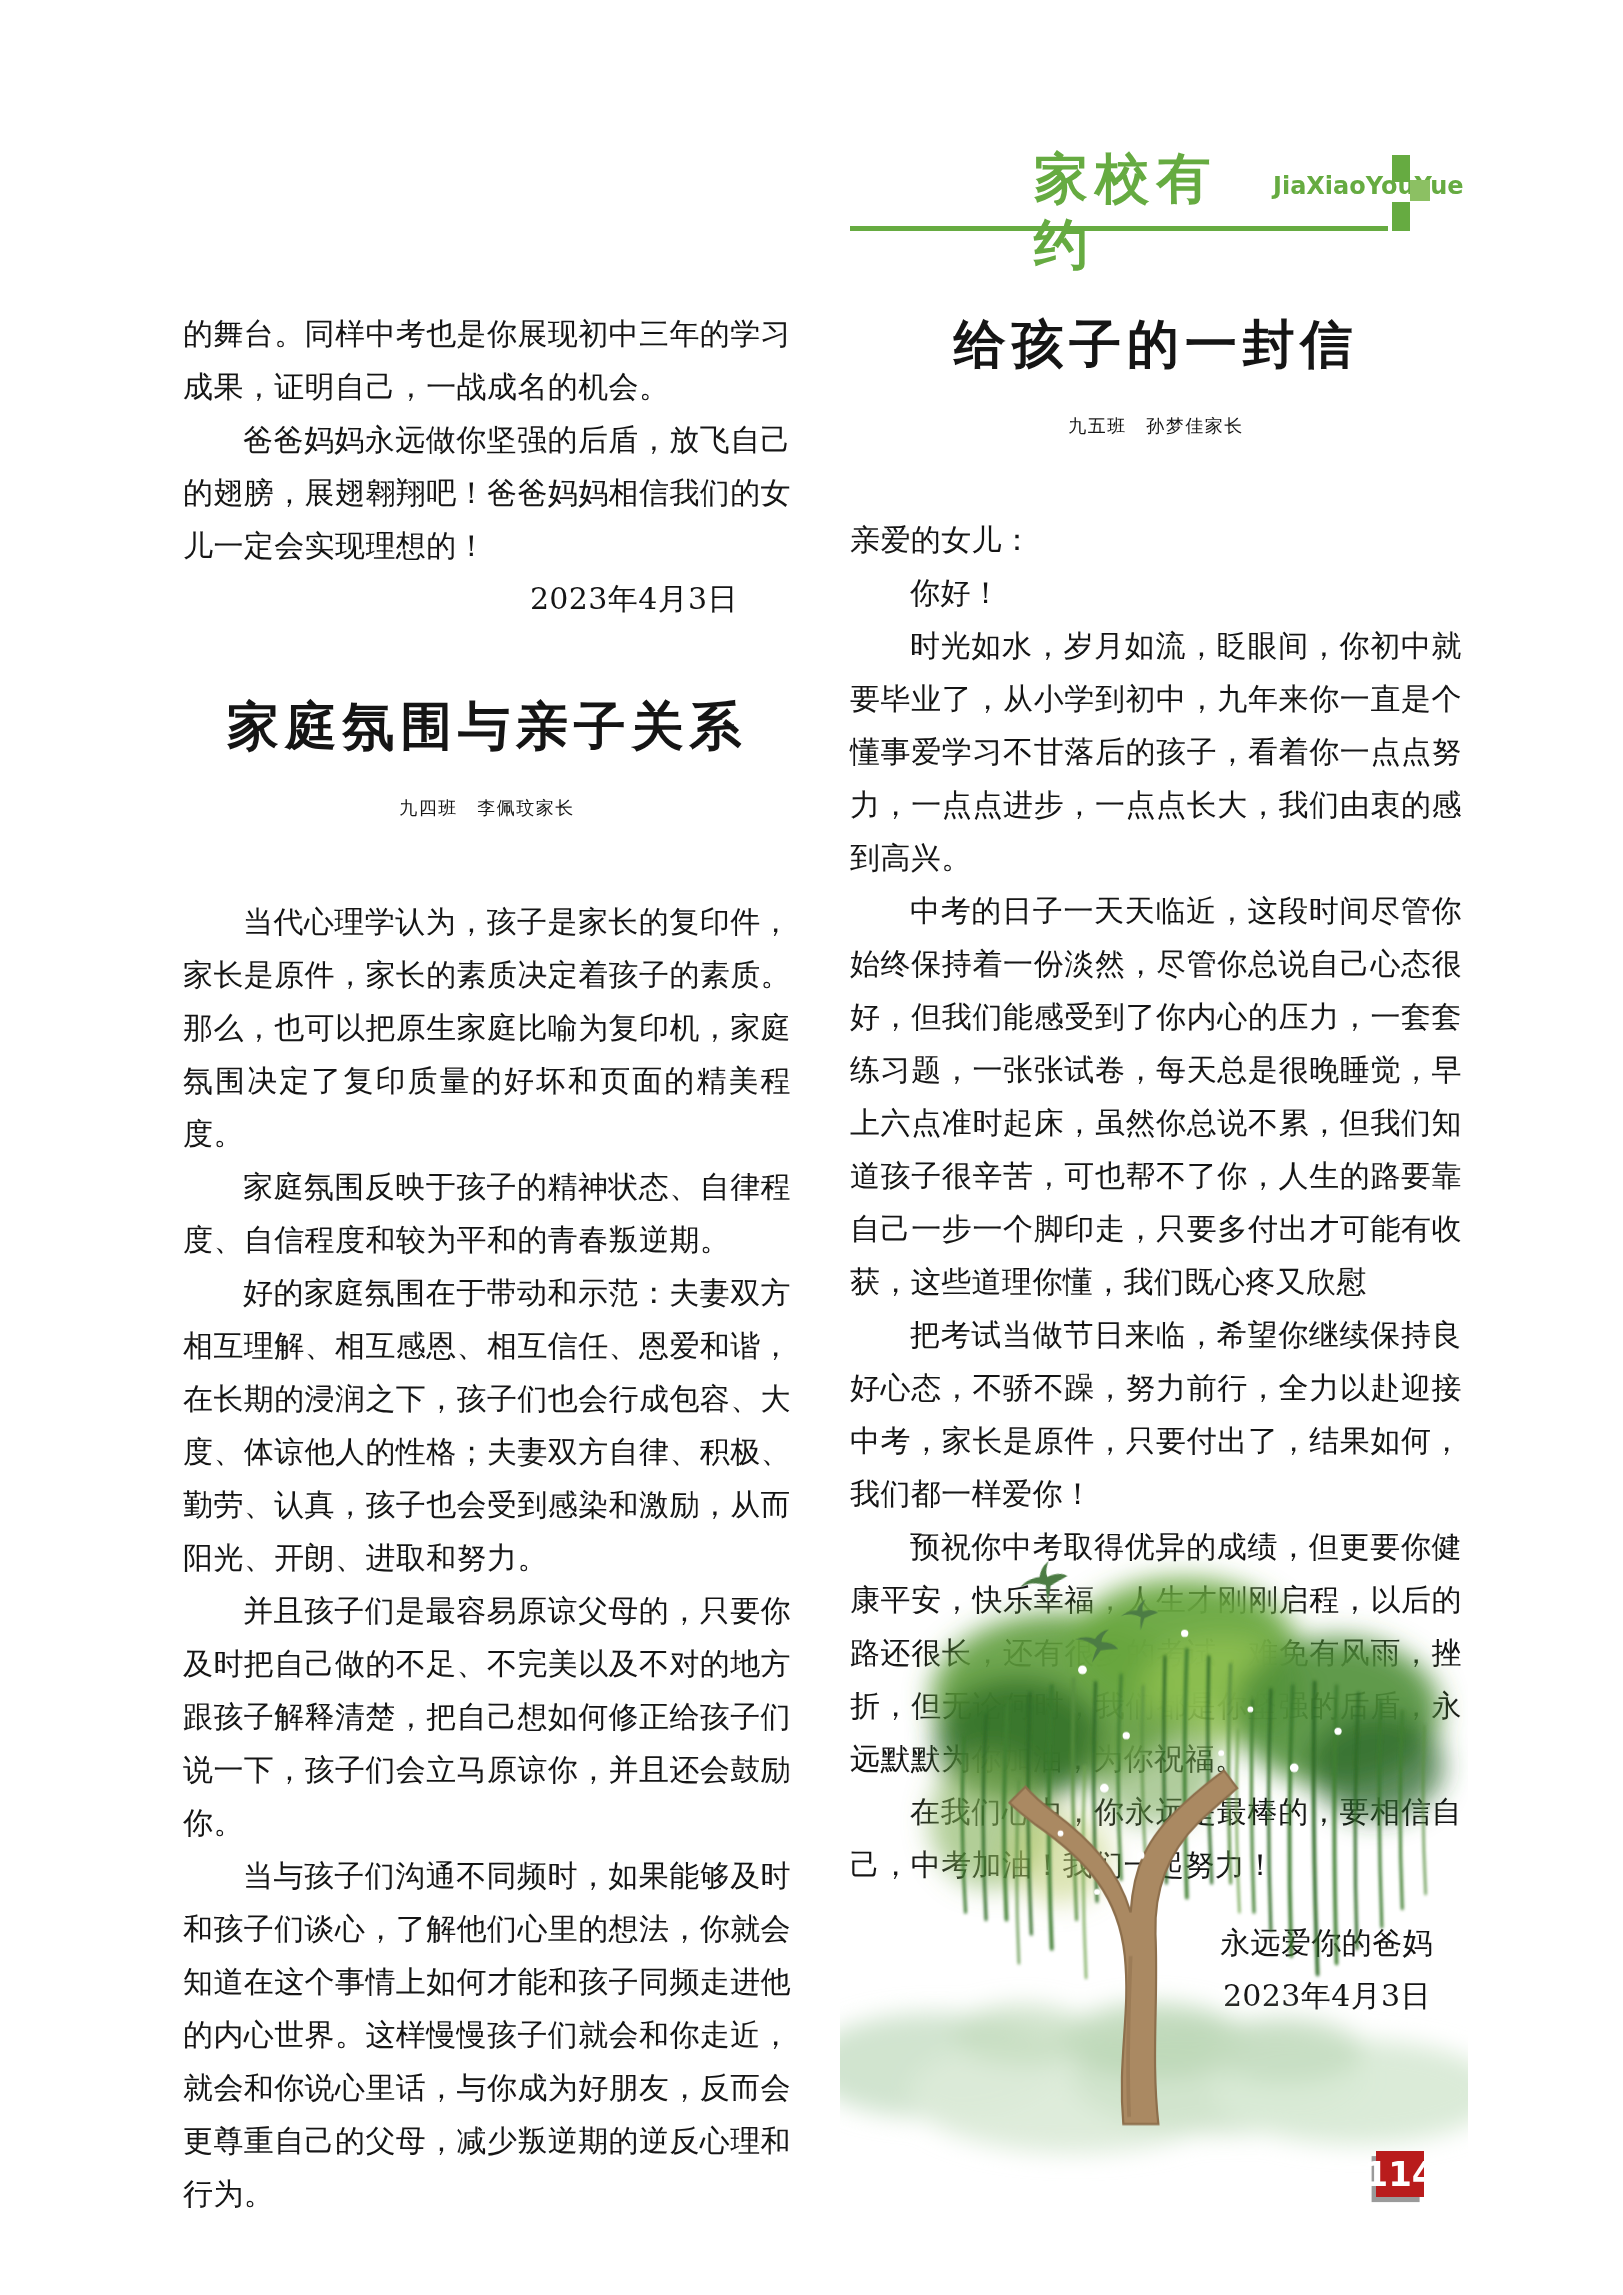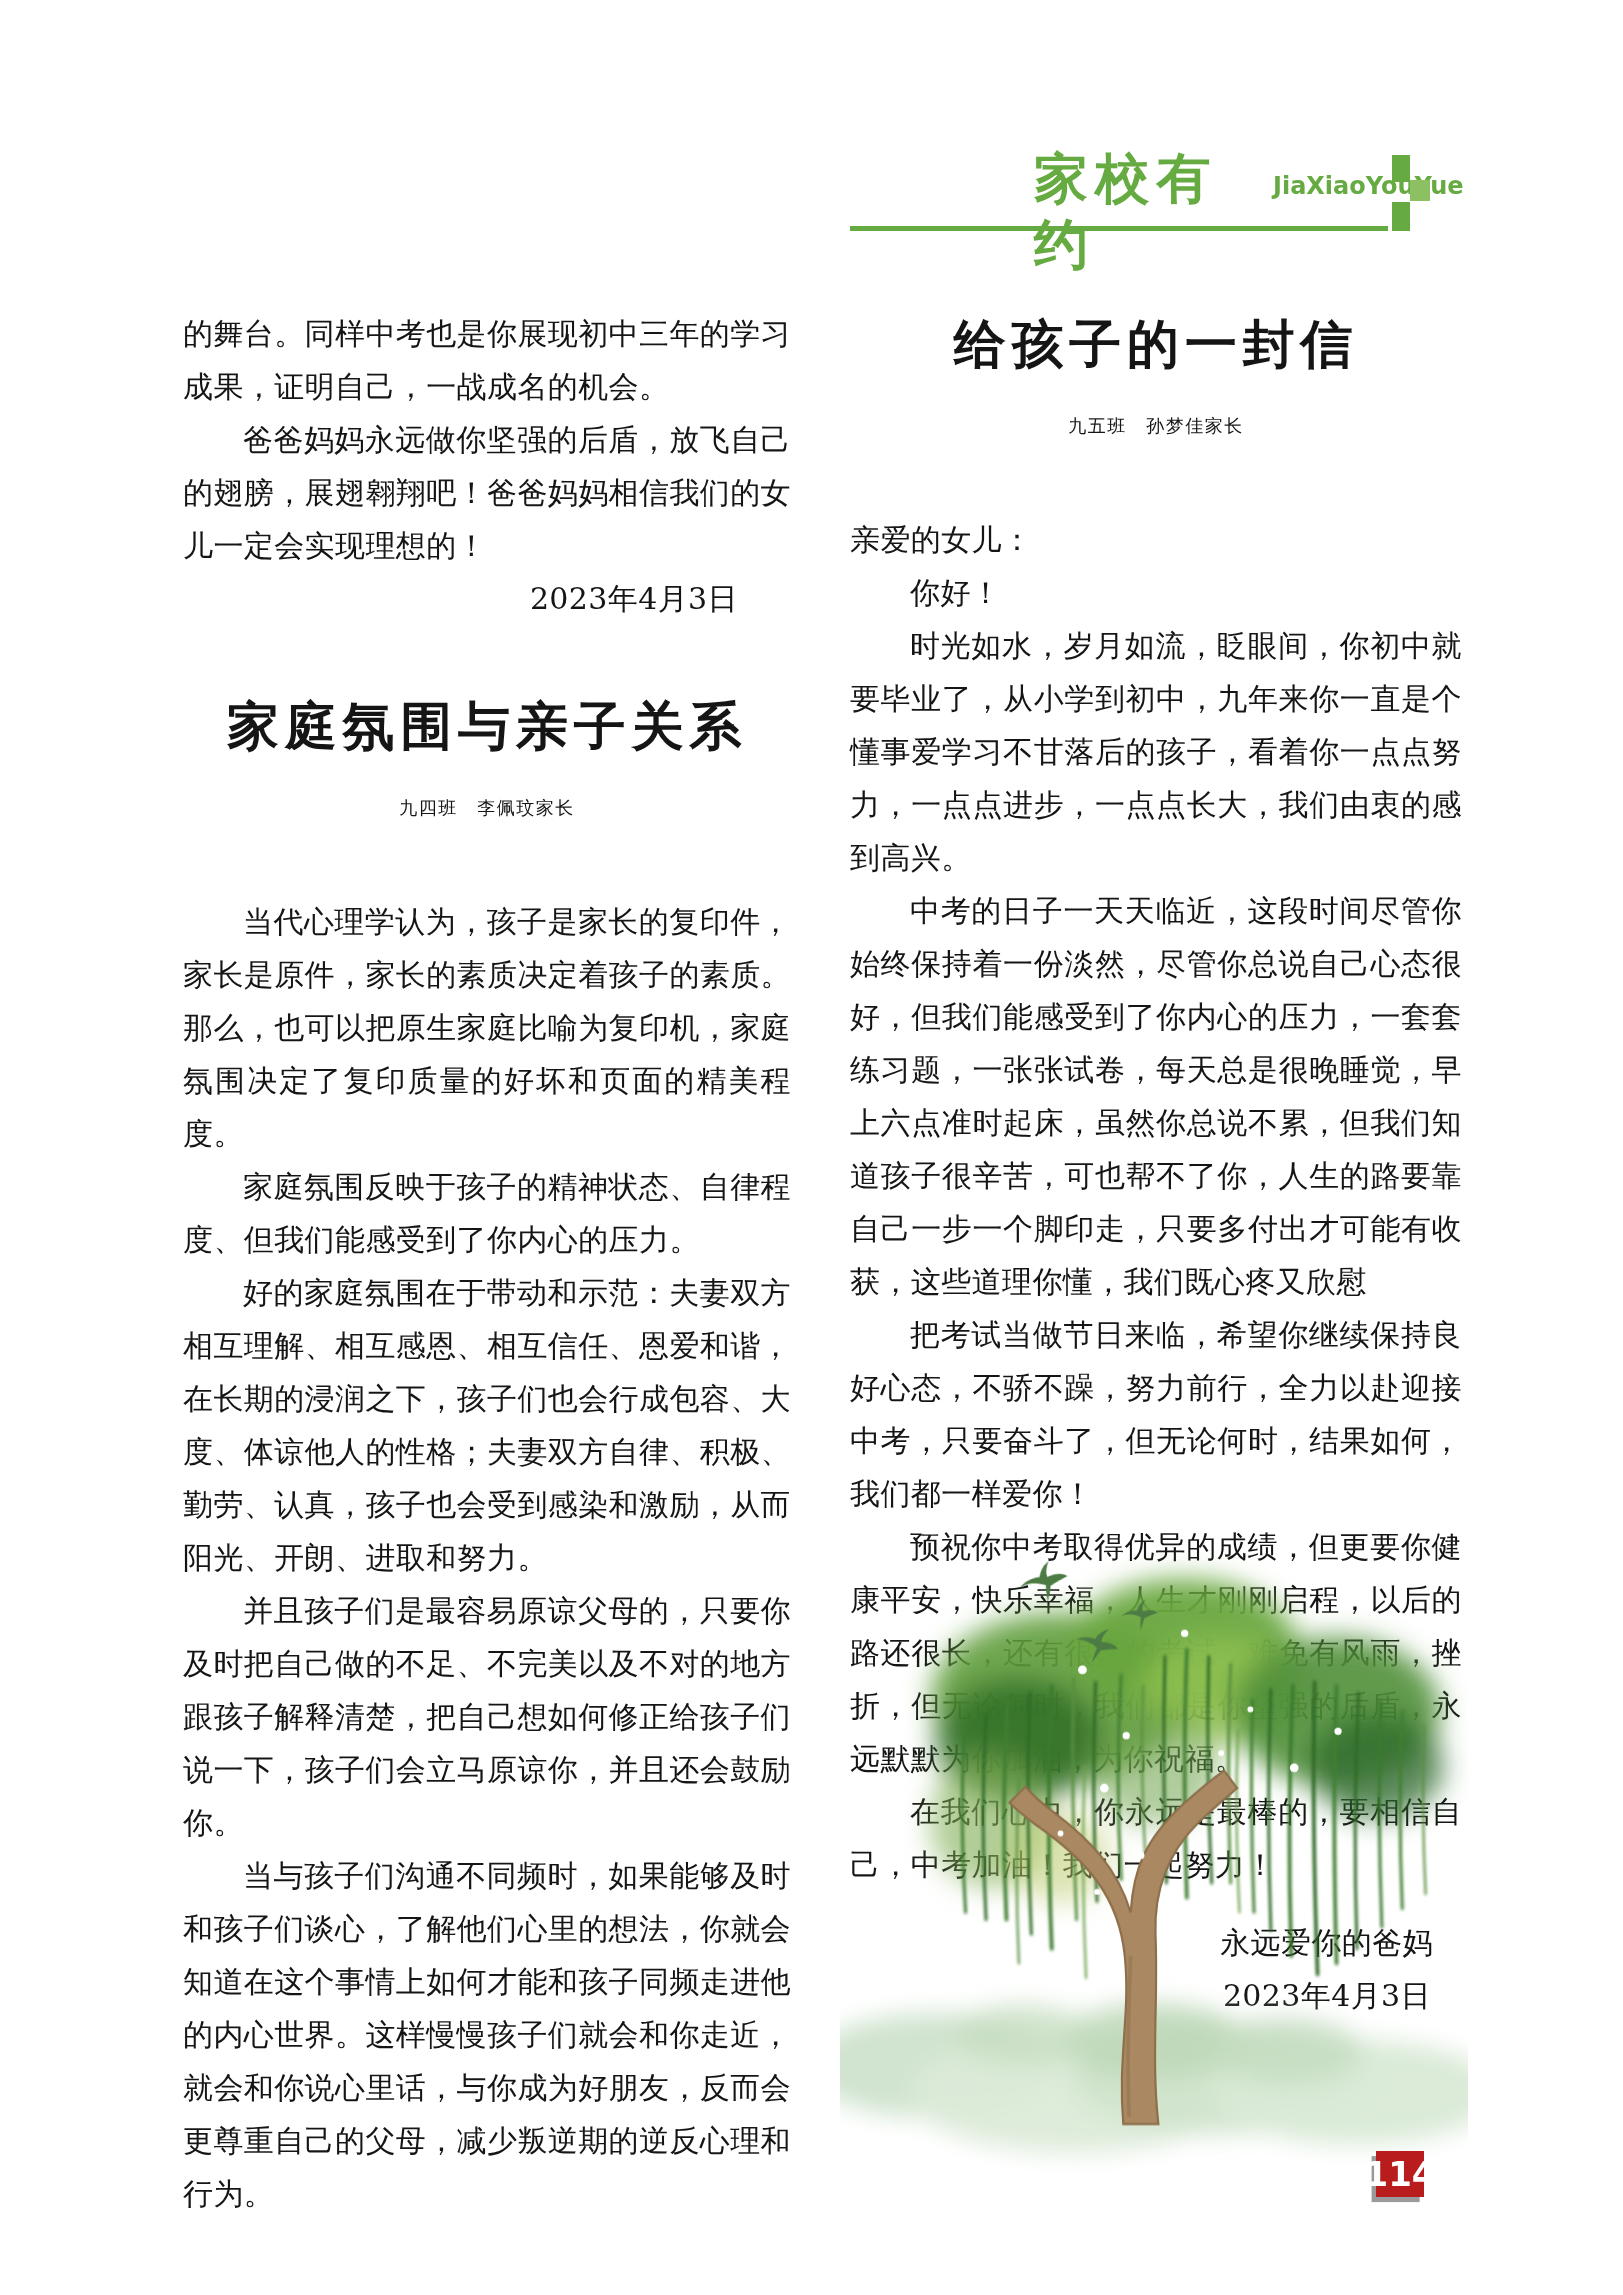--- a/index.html
+++ b/index.html
@@ -67,36 +67,36 @@
     <div class="paras no-indent-first">
         <p>的舞台。同样中考也是你展现初中三年的学习成果，证明自己，一战成名的机会。</p>
         <p>爸爸妈妈永远做你坚强的后盾，放飞自己的翅膀，展翅翱翔吧！爸爸妈妈相信我们的女儿一定会实现理想的！</p>
       </div>
     <p class="sig l2">2023年4月3日</p>
 
     <h2 class="art-title gap-title">家庭氛围与亲子关系</h2>
     <p class="byline gap-byline">九四班　李佩玟家长</p>
     <div class="paras gap-body">
         <p>当代心理学认为，孩子是家长的复印件，家长是原件，家长的素质决定着孩子的素质。那么，也可以把原生家庭比喻为复印机，家庭氛围决定了复印质量的好坏和页面的精美程度。</p>
-        <p>家庭氛围反映于孩子的精神状态、自律程度、但我们能感受到了你内心的压力。</p>
+        <p>家庭氛围反映于孩子的精神状态、自律程度、自信程度和较为平和的青春叛逆期。</p>
         <p>好的家庭氛围在于带动和示范：夫妻双方相互理解、相互感恩、相互信任、恩爱和谐，在长期的浸润之下，孩子们也会行成包容、大度、体谅他人的性格；夫妻双方自律、积极、勤劳、认真，孩子也会受到感染和激励，从而阳光、开朗、进取和努力。</p>
         <p>并且孩子们是最容易原谅父母的，只要你及时把自己做的不足、不完美以及不对的地方跟孩子解释清楚，把自己想如何修正给孩子们说一下，孩子们会立马原谅你，并且还会鼓励你。</p>
         <p>当与孩子们沟通不同频时，如果能够及时和孩子们谈心，了解他们心里的想法，你就会知道在这个事情上如何才能和孩子同频走进他的内心世界。这样慢慢孩子们就会和你走近，就会和你说心里话，与你成为好朋友，反而会更尊重自己的父母，减少叛逆期的逆反心理和行为。</p>
       </div>
   </section>
 
   <section class="col right">
     <h2 class="art-title">给孩子的一封信</h2>
     <p class="byline gap-byline">九五班　孙梦佳家长</p>
     <p class="salutation gap-body">亲爱的女儿：</p>
     <div class="paras">
         <p>你好！</p>
         <p>时光如水，岁月如流，眨眼间，你初中就要毕业了，从小学到初中，九年来你一直是个懂事爱学习不甘落后的孩子，看着你一点点努力，一点点进步，一点点长大，我们由衷的感到高兴。</p>
         <p>中考的日子一天天临近，这段时间尽管你始终保持着一份淡然，尽管你总说自己心态很好，但我们能感受到了你内心的压力，一套套练习题，一张张试卷，每天总是很晚睡觉，早上六点准时起床，虽然你总说不累，但我们知道孩子很辛苦，可也帮不了你，人生的路要靠自己一步一个脚印走，只要多付出才可能有收获，这些道理你懂，我们既心疼又欣慰</p>
-        <p>把考试当做节日来临，希望你继续保持良好心态，不骄不躁，努力前行，全力以赴迎接中考，只要奋斗了，但无论何时，结果如何，我们都一样爱你！</p>
+        <p>把考试当做节日来临，希望你继续保持良好心态，不骄不躁，努力前行，全力以赴迎接中考，家长是原件，只要付出了，结果如何，我们都一样爱你！</p>
         <p>预祝你中考取得优异的成绩，但更要你健康平安，快乐幸福，人生才刚刚启程，以后的路还很长，还有很多的考试，难免有风雨，挫折，但无论何时，我们都是你坚强的后盾，永远默默为你加油，为你祝福。</p>
         <p>在我们心中，你永远是最棒的，要相信自己，中考加油！我们一起努力！</p>
       </div>
     <p class="sig r1">永远爱你的爸妈</p>
     <p class="sig r2">2023年4月3日</p>
   </section>
 
   <div class="illustration">
     <svg width="628" height="643" viewBox="0 0 860 880" xmlns="http://www.w3.org/2000/svg">
       <defs>

